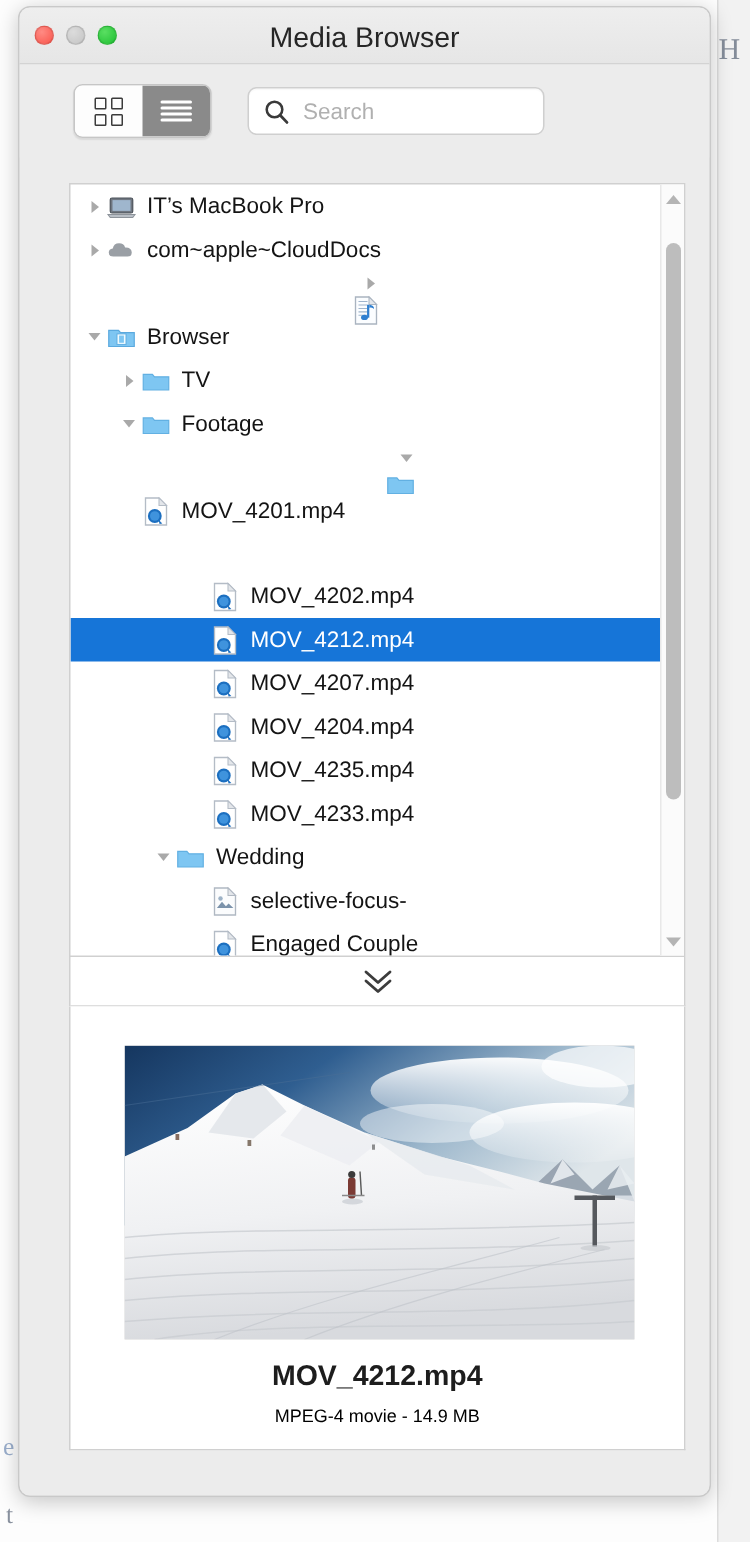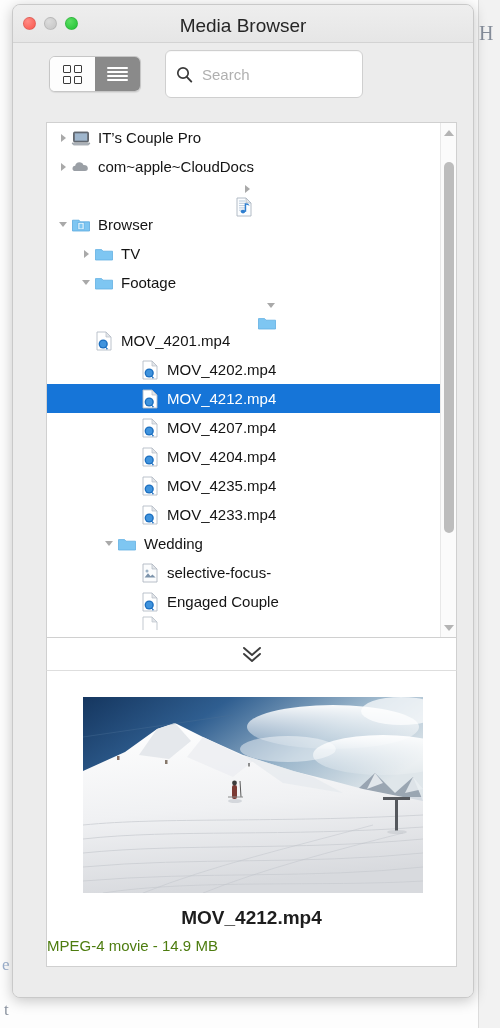--- a/index.html
+++ b/index.html
@@ -97,21 +97,21 @@
     display: grid; grid-template-columns: 1fr 1fr; grid-template-rows: 1fr 1fr;
     gap: 3px;
   }
   .grid-ico i { border: 1.6px solid #3b3b3b; border-radius: 1px; display: block; }
   .list-ico { width: 21px; height: 15px; display: flex; flex-direction: column; justify-content: space-between; }
   .list-ico i { height: 2px; background: #ffffff; display: block; border-radius: 1px; }
 
   #search {
     margin-left: 24px;
     flex: 0 0 198px;
-    height: 48px;
+    height: 32px;
     background: #fff;
     border: 1px solid #cfcfcf;
     border-radius: 6px;
     display: flex; align-items: center;
     padding: 0 10px;
     box-shadow: inset 0 1px 1px rgba(0,0,0,.03);
   }
   #search svg { flex: 0 0 auto; }
   #search-input-label {
     margin-left: 9px;
@@ -209,23 +209,23 @@
   }
   #thumb-svg { display: block; width: 340px; height: 196px; }
   #preview-name {
     position: absolute; left: 0; right: 0; top: 236px;
     text-align: center;
     font-size: 19px; font-weight: bold;
     color: #1d1d1d;
   }
   #preview-meta {
     position: absolute; left: 0; right: 0; top: 266px;
-    text-align: left;
-    font-size: 15px;
-    color: #4d7c0f;
+    text-align: center;
+    font-size: 12px;
+    color: #000000;
   }
 
   #window-bottom-pad {
     position: absolute; left: 0; right: 0; bottom: 0; height: 30px;
     background: #ececec;
   }
 </style>
 </head>
 <body>
 
@@ -282,21 +282,21 @@
     <div id="tree-scroll">
         <div class="row" style="padding-left: 8px;">
           <span class="tri closed">
             <i></i>
           </span>
           <span class="ico"><svg width="20" height="20" viewBox="0 0 20 20">
               <rect x="2.5" y="4" width="15" height="10" rx="1.2" fill="#6f7680" stroke="#4d535b" stroke-width=".8"></rect>
               <rect x="4" y="5.4" width="12" height="7.2" fill="#9fb6cd"></rect>
               <path d="M1 15 H19 L17.5 17 H2.5 Z" fill="#b9bfc6" stroke="#8d939a" stroke-width=".7"></path>
             </svg></span>
-          <span class="label">IT’s Couple Pro</span>
+          <span class="label">IT’s MacBook Pro</span>
         </div>
         <div class="row" style="padding-left: 8px;">
           <span class="tri closed">
             <i></i>
           </span>
           <span class="ico"><svg width="20" height="20" viewBox="0 0 20 20">
               <path d="M4.5 14 Q1.5 14 1.5 11.4 Q1.5 9 4.2 8.7 Q4.8 5.2 8.4 5.2 Q11.6 5.2 12.4 8 Q16.5 7.8 16.8 11 Q17.1 14 14 14 Z" fill="#9a9fa5"></path>
             </svg></span>
           <span class="label">com~apple~CloudDocs</span>
         </div>
@@ -362,21 +362,21 @@
           <span class="tri"></span>
           <span class="ico"><svg width="20" height="20" viewBox="0 0 20 20">
               <path d="M3 1 H12 L17 6 V19 H3 Z" fill="#ffffff" stroke="#b4bcc6" stroke-width=".9"></path>
               <path d="M12 1 L12 6 L17 6 Z" fill="#e3e6ea" stroke="#b4bcc6" stroke-width=".7"></path>
               <circle cx="9.2" cy="13" r="4.6" fill="#1c6fc0"></circle>
               <circle cx="9.2" cy="13" r="3.2" fill="#3f93dd"></circle>
               <path d="M11.6 15.4 L14.2 18 L12.4 18.4 Z" fill="#1c6fc0"></path>
             </svg></span>
           <span class="label">MOV_4201.mp4</span>
         </div>
-        <div class="row" style="padding-left: 77px;">
+        <div class="row" style="padding-left: 77px; margin-top: 28px;">
           <span class="tri"></span>
           <span class="ico"><svg width="20" height="20" viewBox="0 0 20 20">
               <path d="M3 1 H12 L17 6 V19 H3 Z" fill="#ffffff" stroke="#b4bcc6" stroke-width=".9"></path>
               <path d="M12 1 L12 6 L17 6 Z" fill="#e3e6ea" stroke="#b4bcc6" stroke-width=".7"></path>
               <circle cx="9.2" cy="13" r="4.6" fill="#1c6fc0"></circle>
               <circle cx="9.2" cy="13" r="3.2" fill="#3f93dd"></circle>
               <path d="M11.6 15.4 L14.2 18 L12.4 18.4 Z" fill="#1c6fc0"></path>
             </svg></span>
           <span class="label">MOV_4202.mp4</span>
         </div>

